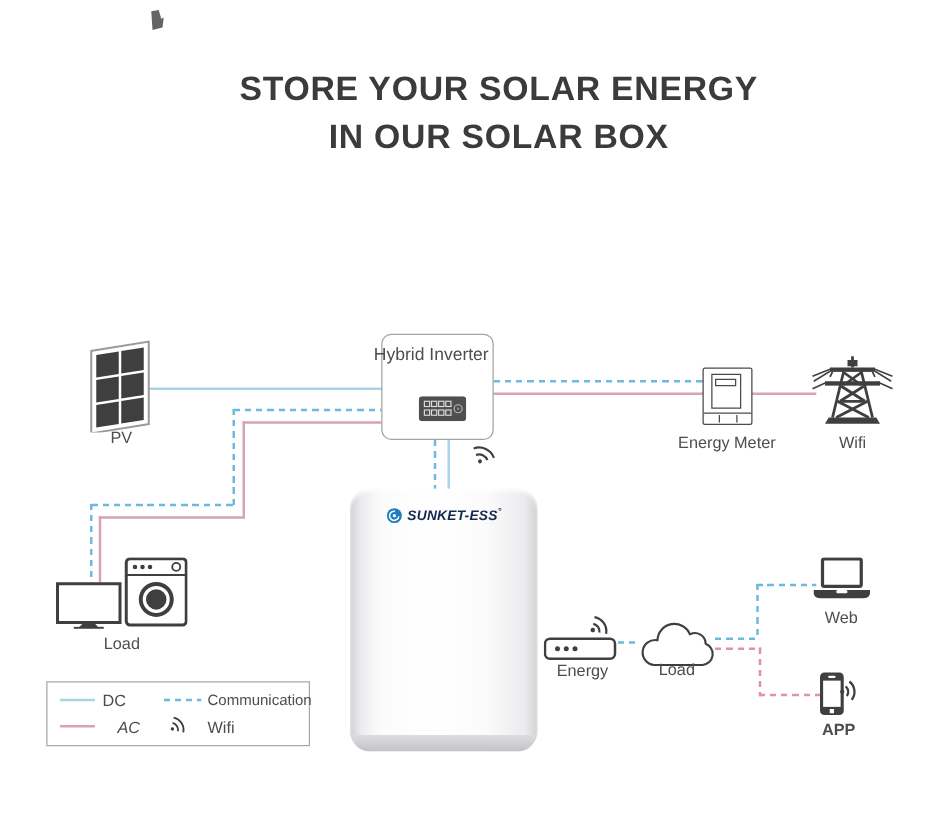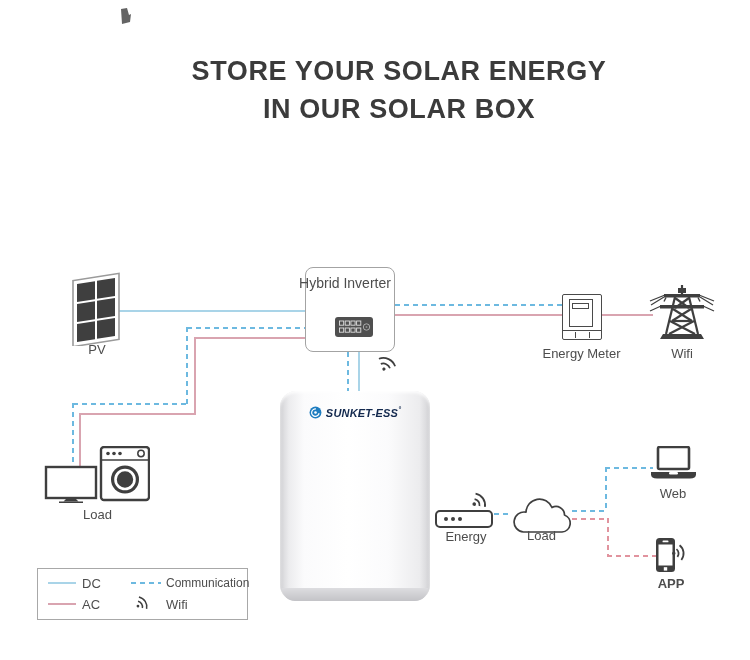--- a/index.html
+++ b/index.html
@@ -52,21 +52,21 @@
     left:562px;top:294px;width:40px;height:46px;background:#fff;
     border:1.5px solid #4a4a4a;border-radius:2px;box-sizing:border-box;
   }
   .meter-screen{position:absolute;left:6px;top:4px;width:24px;height:28px;border:1.2px solid #4a4a4a;box-sizing:border-box;}
   .meter-screen-bar{position:absolute;left:2px;top:3px;width:17px;height:6px;border:1px solid #4a4a4a;box-sizing:border-box;}
   .meter-bottom{position:absolute;left:0;right:0;bottom:0;height:8px;border-top:1.5px solid #4a4a4a;}
   .meter-bottom-notch{position:absolute;left:12px;bottom:1px;width:13px;height:6px;border-left:1.2px solid #4a4a4a;border-right:1.2px solid #4a4a4a;}
   .wifi{color:var(--icon-ink);}
   
   .legend{
-    left:37px;top:545px;width:209px;height:50px;border:1px solid #a8a8a8;z-index:2;background:#fff;margin-top:23px;
+    left:37px;top:545px;width:209px;height:50px;border:1px solid #a8a8a8;z-index:2;background:#fff;
   }
   .legend-item{position:absolute;color:var(--label-ink);font-size:13px;line-height:13px;}
   .legend-sample{position:absolute;}
   .corner-mark{left:117px;top:7px;z-index:1;opacity:.85;}
 </style>
 </head>
 <body>
 
 <div id="stage" style="--dc: #a9d4e8; --ac: #d9a4b0; --communication: #6db9e0; --app-link: #e1939e; --icon-ink: #3f3f3f; --title-ink: #3b3b3b; --label-ink: #4d4d4d; --brand-blue: #1e7dc0; --brand-navy: #13294e;">
 
@@ -260,21 +260,21 @@
     </g>
   </svg>
   <div class="label" style="left:648px;top:577px;width:46px;font-weight:bold;">APP</div>
 
   <div class="abs legend">
     <div class="legend-sample h-solid" style="left:10px;top:13px;width:28px;height:2px;background:var(--dc);"></div>
     <div class="legend-item" style="left:44px;top:8px;">DC</div>
     <div class="legend-sample h-dash comm" style="left:93px;top:13px;width:30px;"></div>
     <div class="legend-item" style="left:128px;top:8px;font-size:12px;">Communication</div>
     <div class="legend-sample" style="left:10px;top:34px;width:28px;height:1.5px;background:var(--ac);"></div>
-    <div class="legend-item" style="left:44px;top:29px;">AC</div>
+    <div class="legend-item" style="left:56px;top:29px;font-style:italic;">AC</div>
     <svg class="wifi" style="position:absolute;left:98px;top:26px;transform:rotate(12deg);" width="15" height="15" viewBox="0 0 24 24">
       <circle cx="4.5" cy="19.5" r="2.2" fill="currentColor"></circle>
       <path d="M3 12 a9 9 0 0 1 9 9" fill="none" stroke="currentColor" stroke-width="2.4"></path>
       <path d="M3 5 a16 16 0 0 1 16 16" fill="none" stroke="currentColor" stroke-width="2.4"></path>
     </svg>
     <div class="legend-item" style="left:128px;top:29px;text-align:right;">Wifi</div>
   </div>
 
 </div>
 

